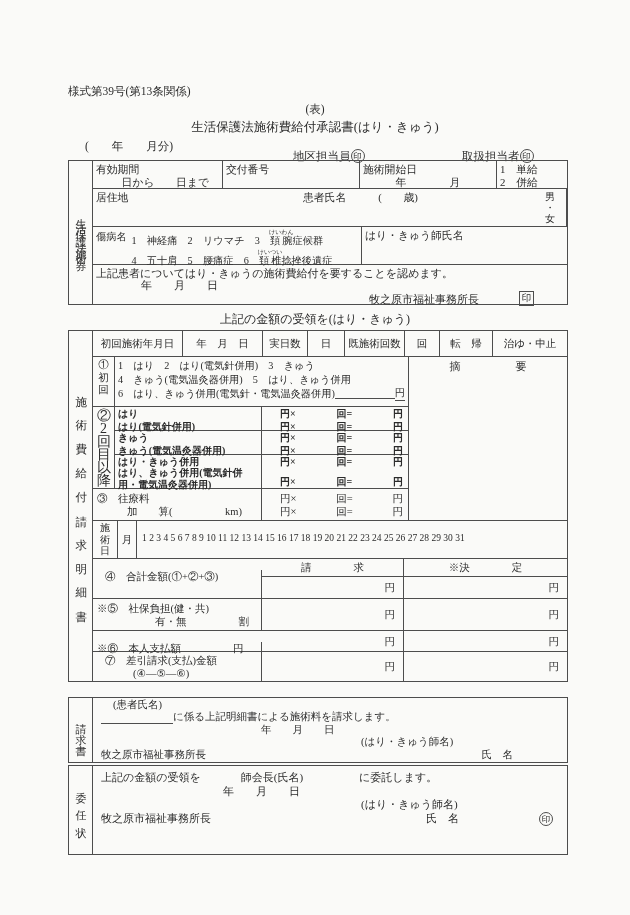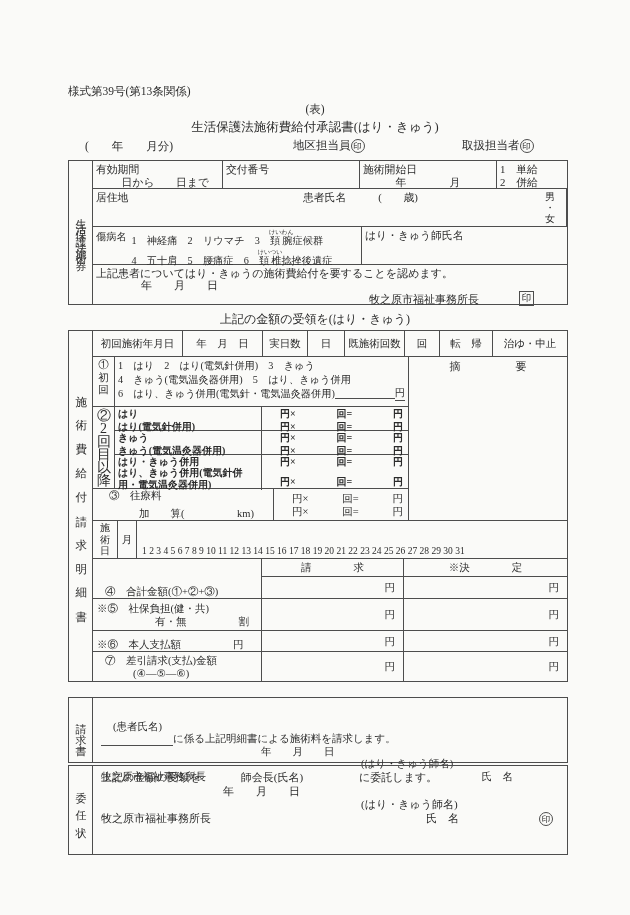--- a/index.html
+++ b/index.html
@@ -5,21 +5,21 @@
   :root{ --bd:#4d4d4d; --tx:#2b2b2b; --bg:#fafaf8; }
   *{ margin:0; padding:0; box-sizing:border-box; }
   html,body{ width:630px; background:var(--bg); }
   body{ font-family:"Liberation Serif","DejaVu Serif",serif; color:var(--tx); }
   .sheet{ position:relative; width:630px; height:915px; overflow:hidden; }
   .abs{ position:absolute; }
   .cw{ left:0; right:0; text-align:center; }
   .fx{ display:flex; } .fc{ flex-direction:column; } .f1{ flex:1; }
   .br{ border-right:1px solid var(--bd); } .bb{ border-bottom:1px solid var(--bd); }
   .bl{ border-left:1px solid var(--bd); }
-  .vc{ display:flex; align-items:flex-end; }
+  .vc{ display:flex; align-items:flex-start;margin-top:11px; }
   .ctr{ display:flex; align-items:center; justify-content:center; }
   .tbl{ position:absolute; left:68px; width:500px; display:flex; border:1px solid var(--bd); background:transparent; }
   .vside{ width:24px; border-right:1px solid var(--bd); display:flex; align-items:center; justify-content:center; }
   .vtx{ writing-mode:vertical-rl; font-size:11px; line-height:1; }
   .ls1{ letter-spacing:6px; } .ls2{ letter-spacing:24px; font-size:11.5px; }
   .ls3{ letter-spacing:11px; } .ls4{ letter-spacing:18px; }
   .seal-c{ display:inline-block; width:14px; height:14px; border:1px solid var(--bd); border-radius:50%; font-size:8.5px; line-height:12px; text-align:center; vertical-align:1px; }
   .seal-s{ display:inline-block; width:15px; height:15px; border:1px solid var(--bd); font-size:9.5px; line-height:13px; text-align:center; }
   
   .t1main{ flex:1; display:flex; flex-direction:column; font-size:10.8px; line-height:12.5px; }
@@ -205,21 +205,21 @@
                       <span>円×</span>
                       <span>回=</span>
                       <span>円</span>
                     </div>
                 </div>
               </div>
             </div>
           </div>
 
           <div class="fx f1">
-            <div class="fx fc" style="width:168px; justify-content:space-between; padding-left:4px;margin-left:12px;">
+            <div class="fx fc" style="width:168px; justify-content:center; padding-left:4px;">
               <div>③　往療料</div>
               <div style="margin-left:30px;">加　　算(　　　　　km)</div>
             </div>
             <div class="f1 bl fx fc" style="justify-content:center;">
               <div class="pcell2">
                   <span>円×</span>
                   <span>回=</span>
                   <span>円</span>
                 </div>
               <div class="pcell2">
@@ -282,21 +282,21 @@
         <div class="f1 valcell">円</div>
       </div>
 
     </div>
   </div>
 
   <div class="tbl" style="top:697px; height:66px;">
     <div class="vside">
       <span class="vtx ls3">請求書</span>
     </div>
-    <div class="f1 fx fc" style="padding:1px 4px 1px 8px; font-size:10.5px; line-height:12.4px;margin-top:22px;">
+    <div class="f1 fx fc" style="padding:1px 4px 1px 8px; font-size:10.5px; line-height:12.4px;">
       <div style="margin-left:12px;">(患者氏名)</div>
       <div class="fx" style="align-items:flex-end;">
         <span class="uline" style="width:72px; height:11px;"></span>
         <span>に係る上記明細書による施術料を請求します。</span>
       </div>
       <div style="margin-left:160px;">年　　月　　日</div>
       <div style="margin-left:260px;">(はり・きゅう師名)</div>
       <div class="fx">
         <span>牧之原市福祉事務所長</span>
         <span style="margin-left:auto; margin-right:50px;">氏　名</span>

